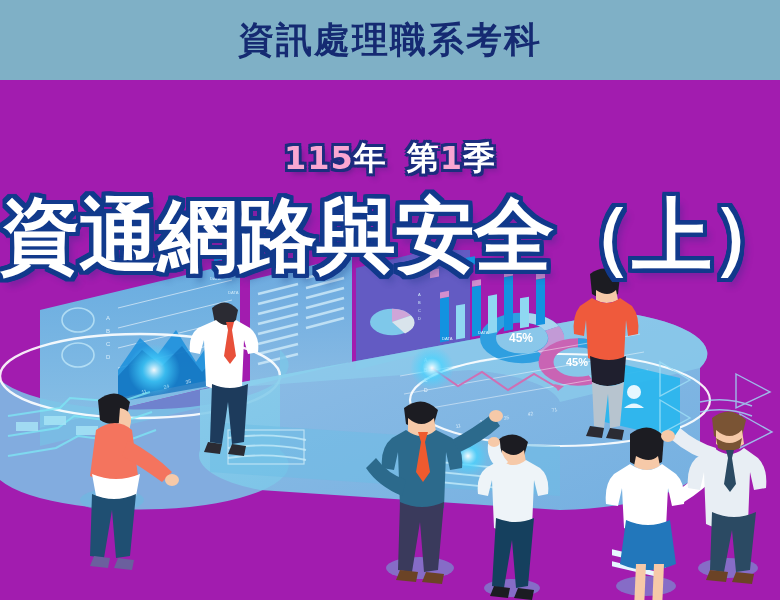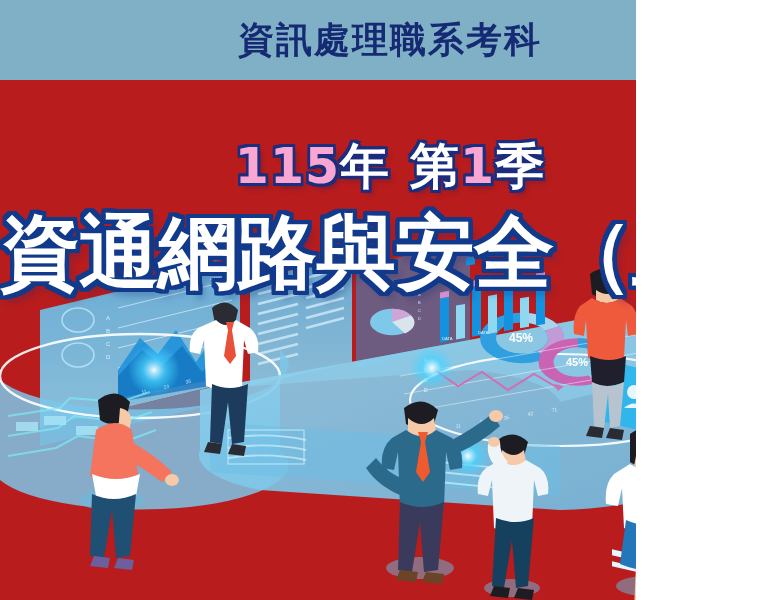--- a/index.html
+++ b/index.html
@@ -6,22 +6,22 @@
   * { margin:0; padding:0; box-sizing:border-box; }
 
   html, body {
     width:780px; height:600px;
     overflow:hidden;
     font-family:"Liberation Sans", sans-serif;
   }
 
   #cover {
     position:relative;
-    width:636px; height:600px;
-    background:#b91c1c;
+    width:780px; height:600px;
+    background:#a21caf;
     overflow:hidden;
   }
 
   
   .banner {
     position:absolute; top:0; left:0;
     width:780px; height:80px;
     background:#7fb0c6;
     display:flex; align-items:center; justify-content:center;
     z-index:30;
@@ -42,21 +42,21 @@
     width:780px;
     z-index:25;
     text-align:center;
     pointer-events:none;
   }
 
   .line-year {
     margin-top:62px;
     font-family:"DejaVu Sans", sans-serif;
     font-weight:bold;
-    font-size:49px;
+    font-size:32px;
     line-height:1;
     white-space:nowrap;
     letter-spacing:1px;
     text-shadow:
       -2.6px -2.6px 0 #1b2d7e, 0 -2.6px 0 #1b2d7e, 2.6px -2.6px 0 #1b2d7e,
        2.6px 0 0 #1b2d7e, 2.6px 2.6px 0 #1b2d7e, 0 2.6px 0 #1b2d7e,
       -2.6px 2.6px 0 #1b2d7e, -2.6px 0 0 #1b2d7e,
        4px 5px 5px rgba(20,35,90,0.35);
   }
   .tk-pink  { color:#f9a6d2; }

